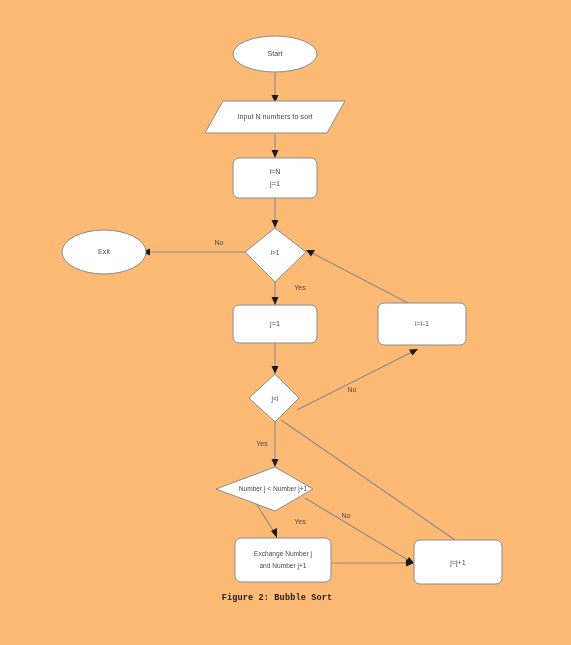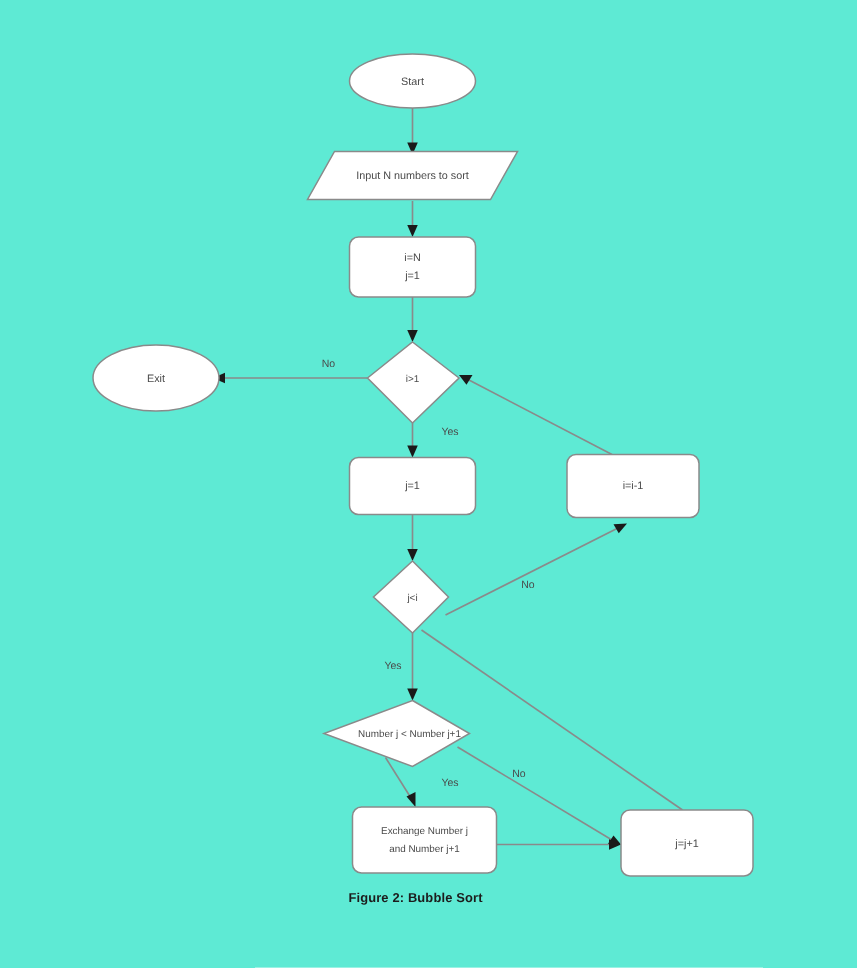--- a/index.html
+++ b/index.html
@@ -12,21 +12,21 @@
     width: 571px;
     height: 645px;
     font-family: "Liberation Sans", sans-serif;
     overflow: hidden;
     position: relative;
   }
   #figure-root {
     position: relative;
     width: 571px;
     height: 645px;
-    background: #5eead4;
+    background: #fdba74;
   }
   svg#flowchart-svg {
     position: absolute;
     left: 0;
     top: 0;
     width: 571px;
     height: 645px;
     display: block;
   }
   .shape-outline {
@@ -63,21 +63,21 @@
     fill: #4a4a4a;
     text-anchor: middle;
     dominant-baseline: middle;
   }
   .caption-text {
     position: absolute;
     left: 0;
     top: 593px;
     width: 554px;
     text-align: center;
-    font-family: Liberation Sans, sans-serif;
+    font-family: Liberation Mono, monospace;
     font-size: 8.6px;
     font-weight: bold;
     color: #1c1c1c;
     letter-spacing: 0.1px;
   }
 </style>
 </head>
 <body>
 
 <div id="figure-root">

